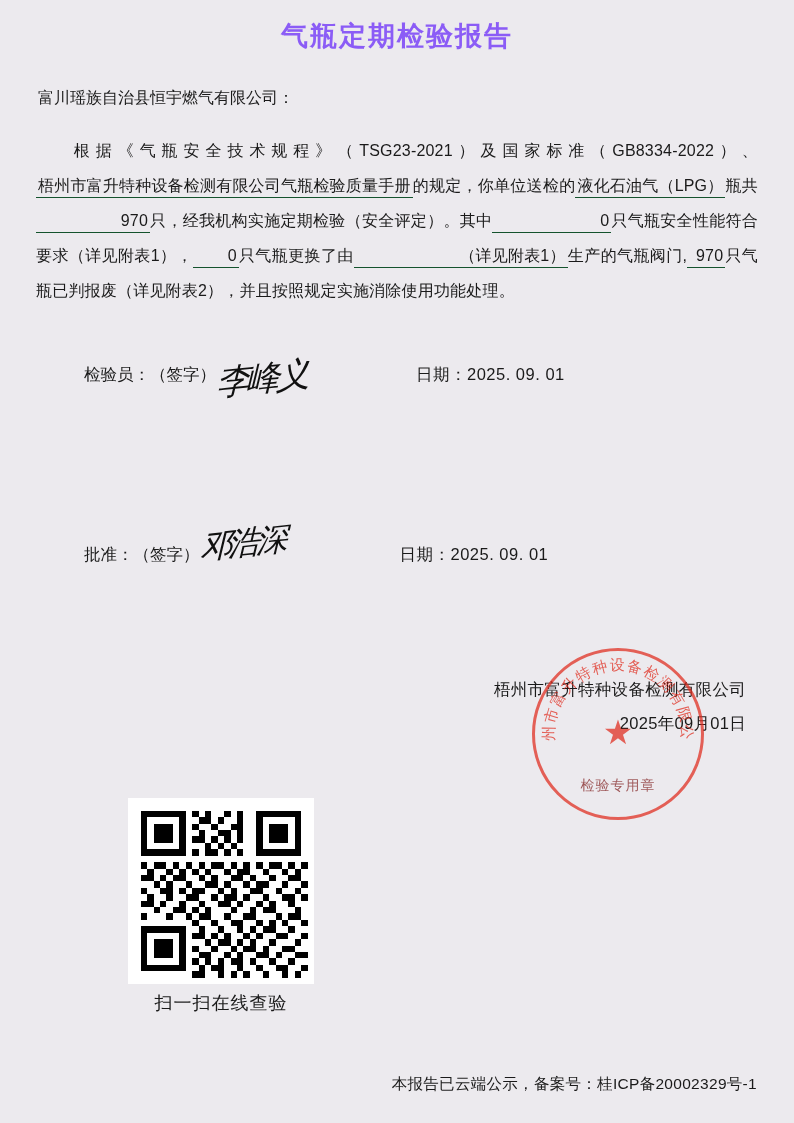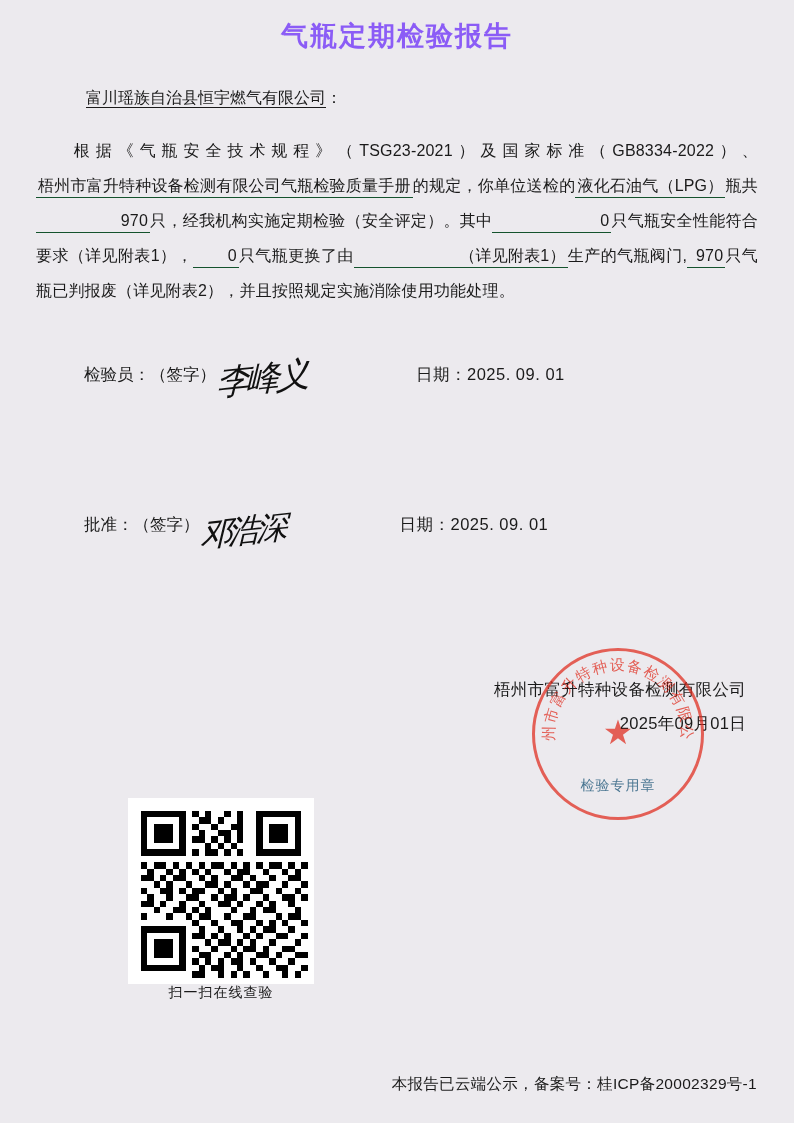--- a/index.html
+++ b/index.html
@@ -37,23 +37,21 @@
     margin-top: 22px;
     padding-right: 8px;
     letter-spacing: 0.5px;
   }
   .addressee {
     font-size: 16px;
     margin-top: 34px;
     padding-left: 2px;
   }
   .addressee .u {
-    text-decoration: underline;
     text-underline-offset: 4px;
-    margin-left: 48px;
   }
   .body-text {
     font-size: 16px;
     line-height: 35px;
     margin-top: 24px;
     text-align: justify;
     letter-spacing: 0.2px;
   }
   .body-text .indent {
     display: inline-block;
@@ -146,21 +144,21 @@
     line-height: 1;
     color: #e02a1c;
   }
   .stamp-bottom {
     position: absolute;
     width: 100%;
     bottom: 22px;
     text-align: center;
     font-size: 14px;
     letter-spacing: 1px;
-    color: #0c4a6e;
+    color: #7f1d1d;
   }
   .stamp-arc {
     position: absolute;
     left: 0; top: 0;
     width: 166px; height: 166px;
   }
   .stamp-arc text {
     font-family: "Liberation Sans", sans-serif;
     font-size: 15px;
     fill: #e02a1c;
@@ -175,22 +173,22 @@
   }
   .qr-box {
     width: 186px;
     height: 186px;
     background: #fff;
     padding: 0;
     box-sizing: border-box;
     display: block;
   }
   .qr-caption {
-    font-size: 14px;
-    margin-top: 0;
+    font-size: 18px;
+    margin-top: 7px;
     letter-spacing: 1px;
   }
   .footer {
     position: absolute;
     right: 37px;
     bottom: 28px;
     font-size: 15.5px;
     letter-spacing: 0.3px;
   }
 </style>
@@ -213,21 +211,21 @@
   <div class="sign-block">
 
     <div class="sign-row">
       <span class="label">检验员：（签字）</span>
       <span class="sig-slot">
         <span class="signature">李峰义</span>
       </span>
       <span class="date"><span>日期：</span><span>2025. 09. 01</span></span>
     </div>
 
-    <div class="sign-row" style="margin-top:98px;">
+    <div class="sign-row" style="margin-top:98px;align-items:flex-end;">
       <span class="label">批准：（签字）</span>
       <span class="sig-slot">
         <span class="signature sig2">邓浩深</span>
       </span>
       <span class="date"><span>日期：</span><span>2025. 09. 01</span></span>
     </div>
 
   </div>
 
   <div class="issuer">

